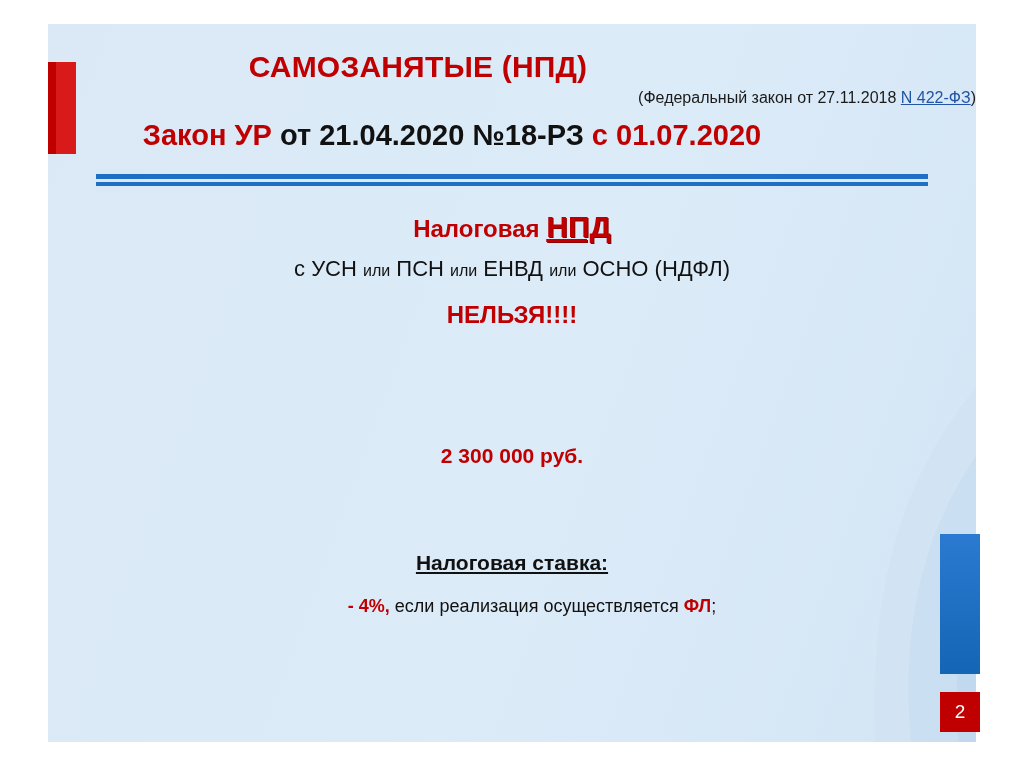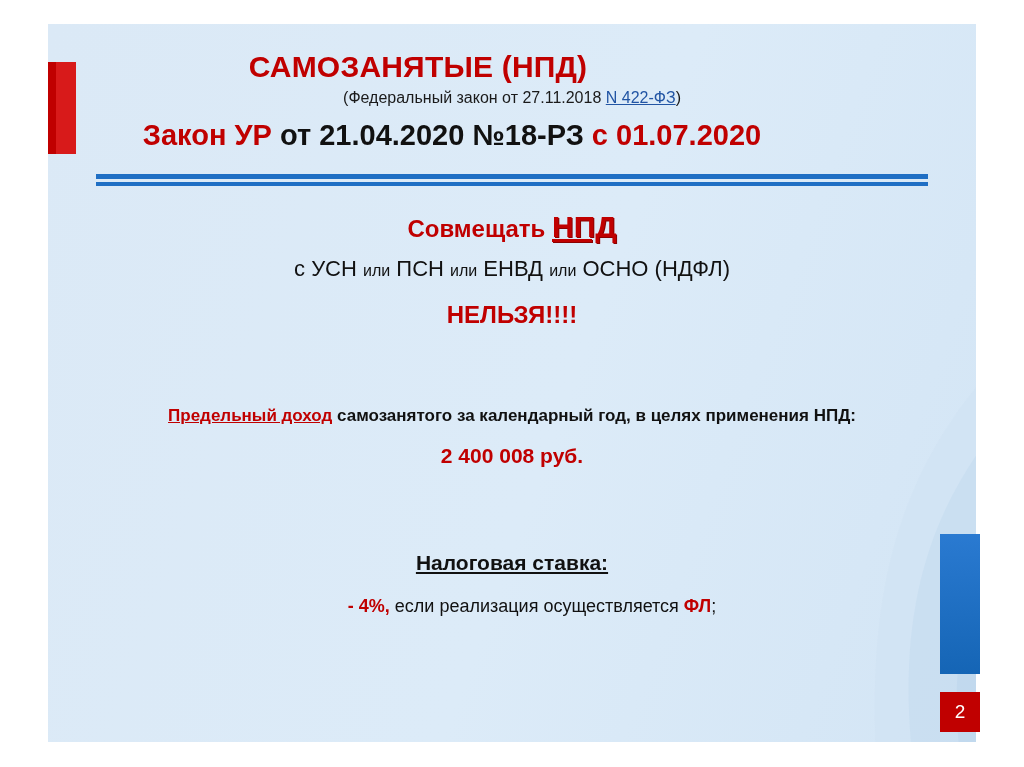--- a/index.html
+++ b/index.html
@@ -100,21 +100,21 @@
     font-size: 30px;
     font-weight: bold;
     color: #c00000;
     letter-spacing: 0.2px;
   }
   .title-sub {
     position: absolute;
     left: 0;
     top: 65px;
     width: 928px;
-    text-align: center;
+    text-align: right;
     font-size: 16px;
     color: #1a1a1a;
   }
   .title-sub a {
     color: #2255a4;
     text-decoration: underline;
   }
   .title-law {
     position: absolute;
     left: 0;
@@ -251,34 +251,31 @@
       <span class="red">Закон УР</span><span> от 21.04.2020 №18-РЗ </span><span class="red">с 01.07.2020</span>
     </div>
 
     <div class="rule-wrap">
       <div class="rule-top"></div>
       <div class="rule-gap"></div>
       <div class="rule-bottom"></div>
     </div>
 
     <div class="block line-combine">
-      <span>Совмещать </span><span class="npd">НПД</span>
+      <span>Налоговая </span><span class="npd">НПД</span>
     </div>
 
     <div class="block line-nelzya">НЕЛЬЗЯ!!!!</div>
 
     <div class="block line-regimes">
       <span>с УСН </span><span class="small">или</span><span> ПСН </span><span class="small">или</span><span> ЕНВД </span><span class="small">или</span><span> ОСНО (НДФЛ)</span>
     </div>
 
-    <div class="block line-limit">
-      <span class="red-underline">Предельный доход</span><span> самозанятого за календарный год, в целях применения НПД:</span>
-    </div>
-
-    <div class="block line-amount">2 400 008 руб.</div>
+
+    <div class="block line-amount">2 300 000 руб.</div>
 
     <div class="block line-rate-title">Налоговая ставка:</div>
 
     <div class="block line-rate4">
       <span class="bold-red">- </span><span class="bold-red">4%,</span><span> если реализация осуществляется </span><span class="bold-red">ФЛ</span><span>;</span>
     </div>
 
 
   </div>
 

